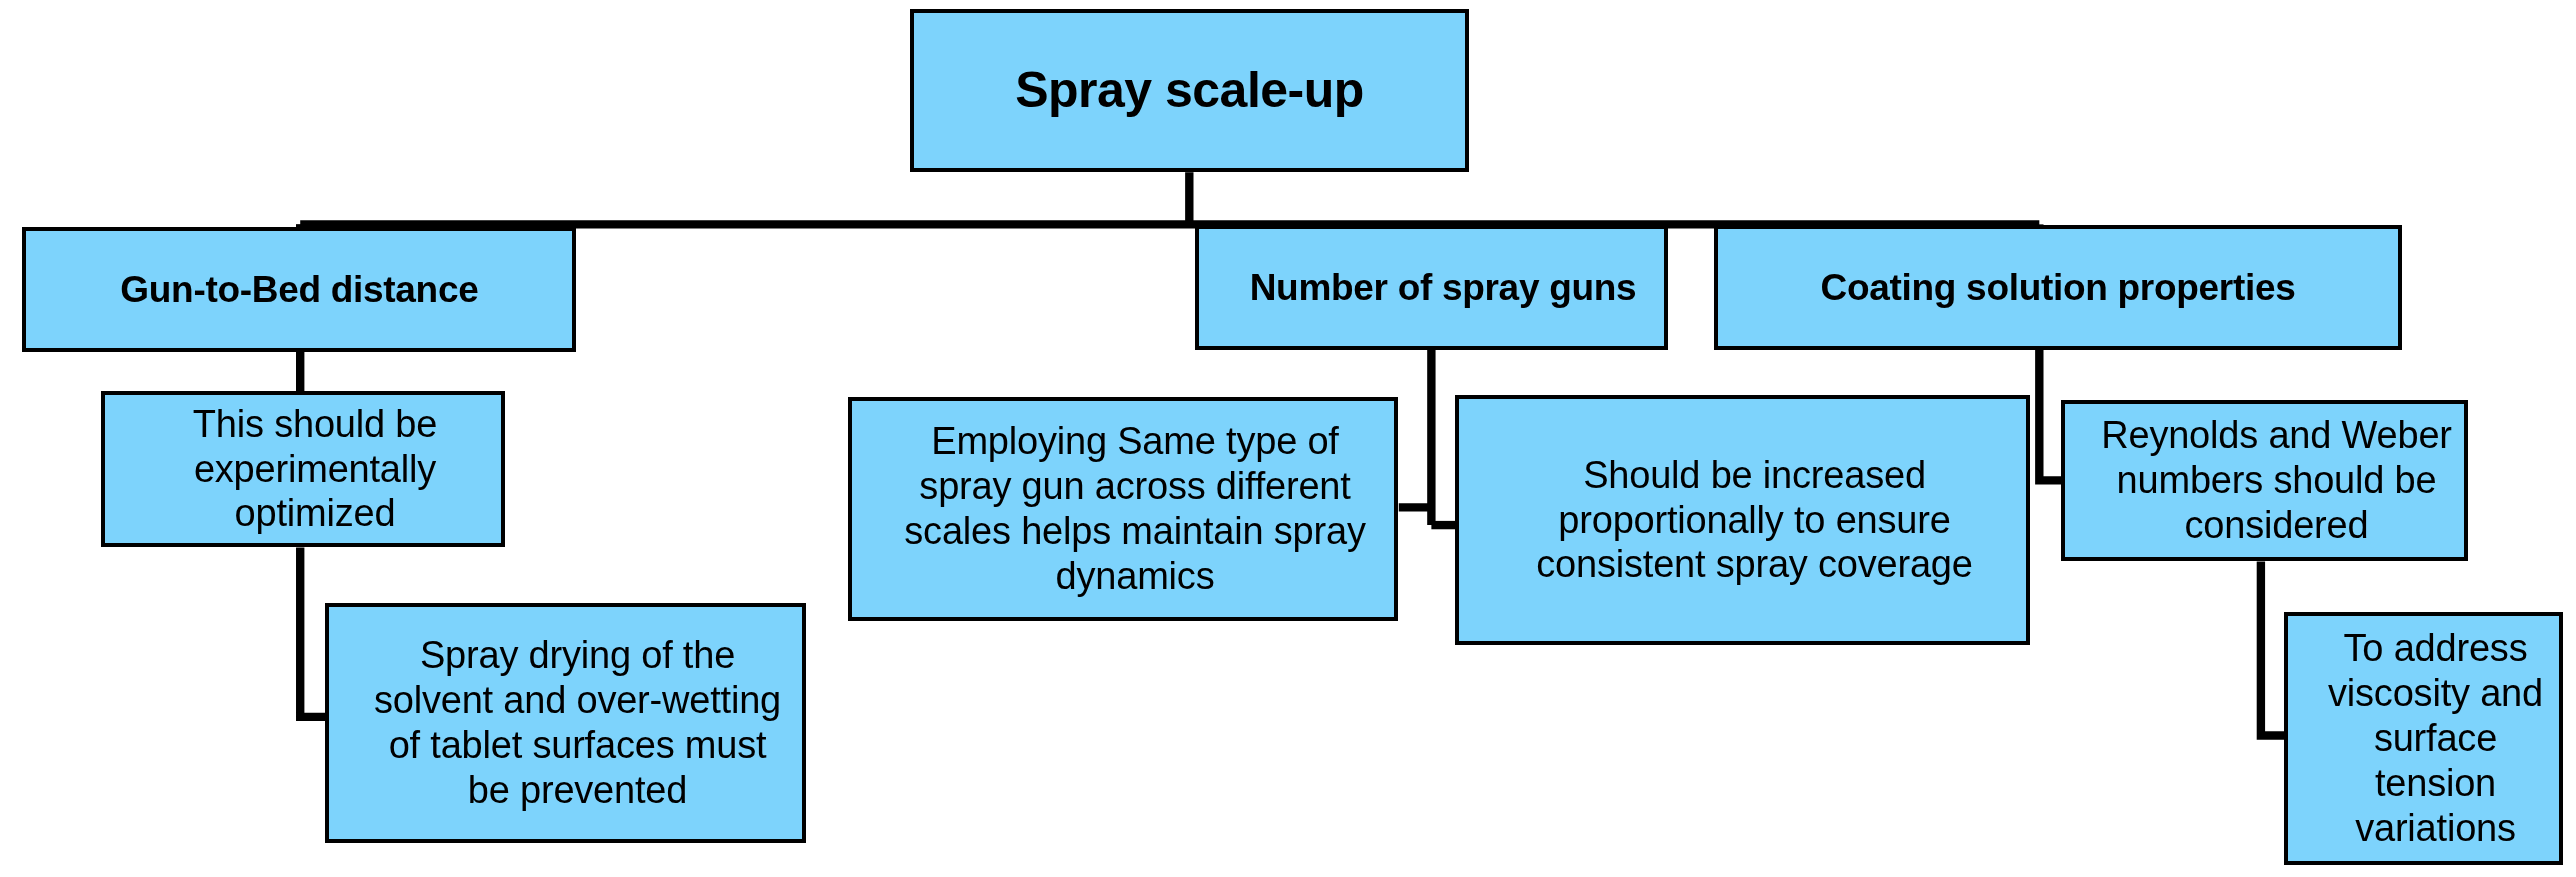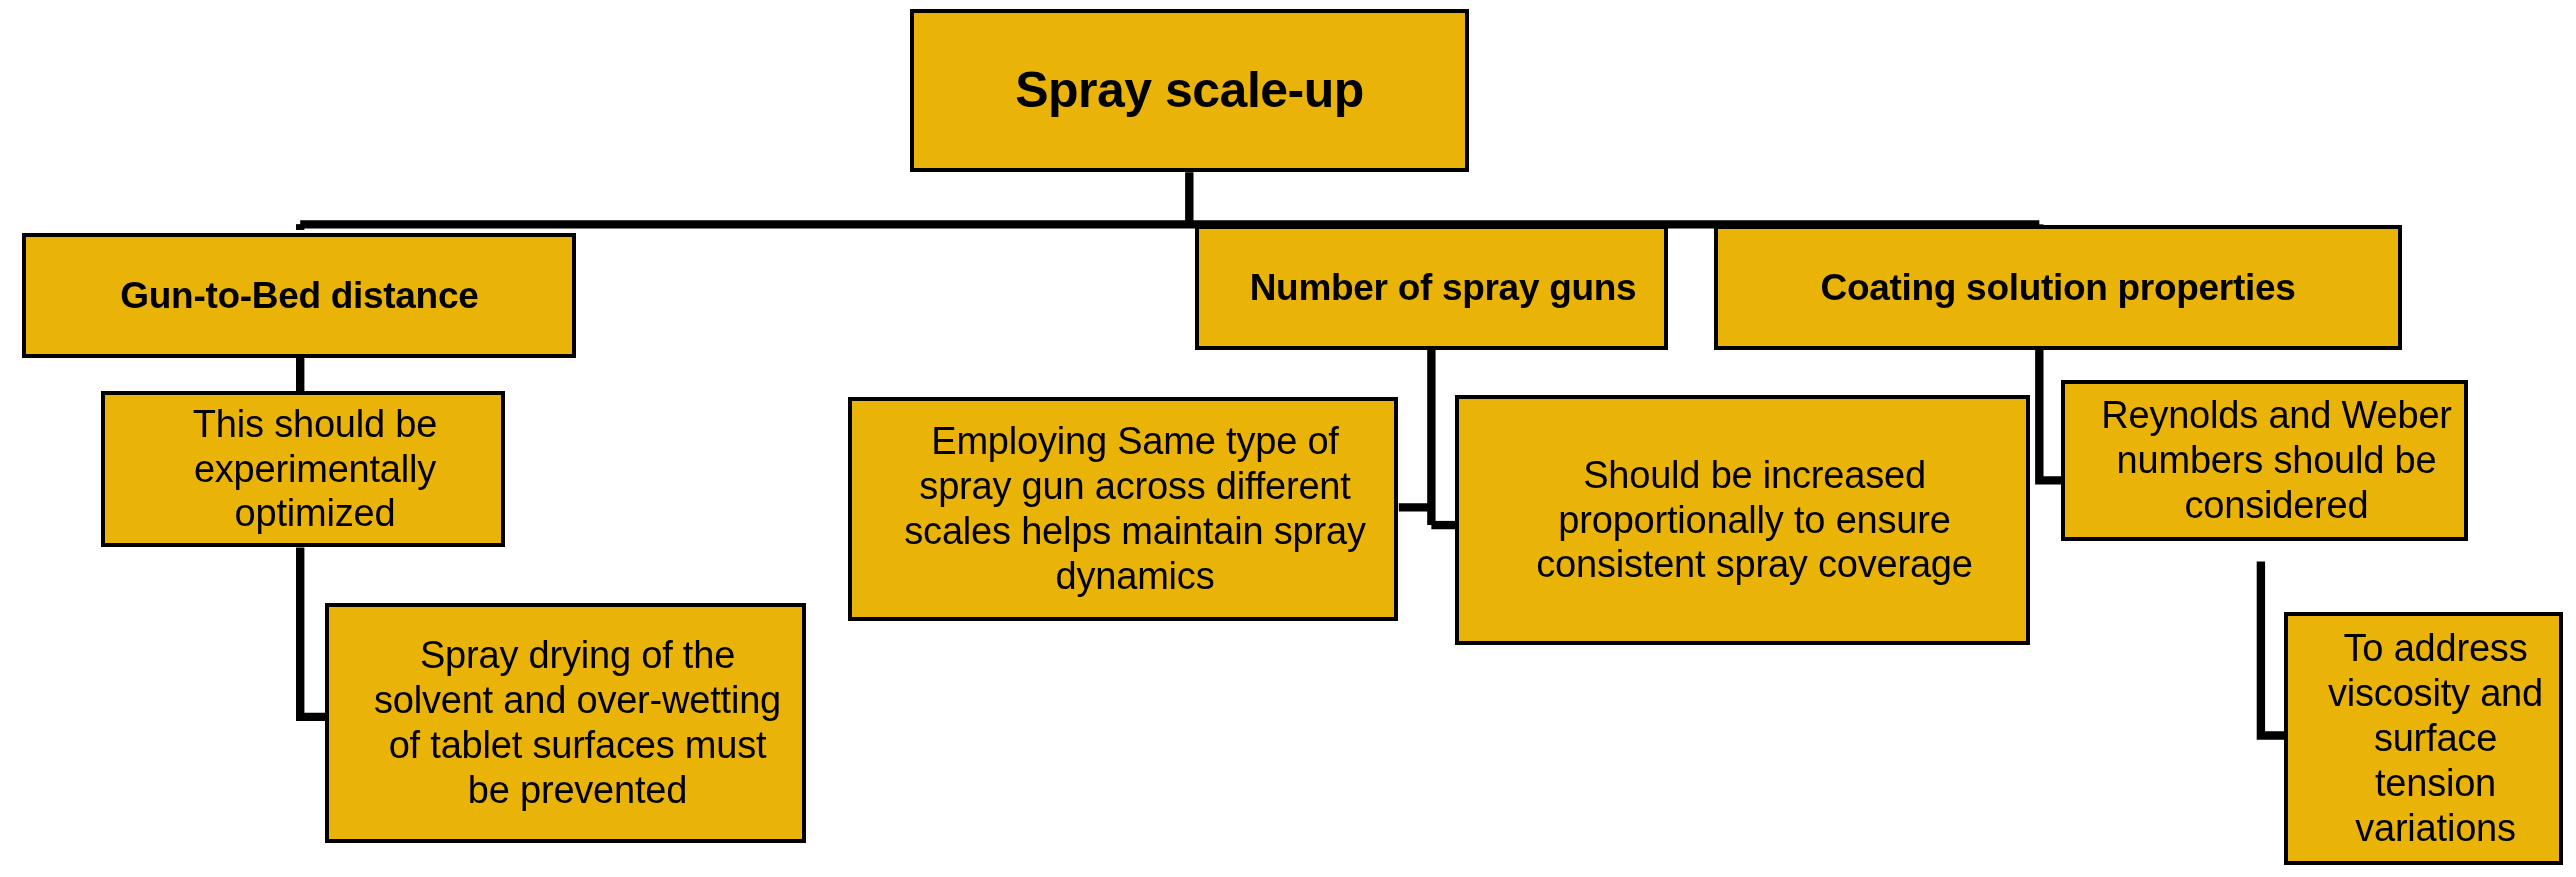--- a/index.html
+++ b/index.html
@@ -19,21 +19,21 @@
     position: absolute;
     left: 0;
     top: 0;
     width: 2576px;
     height: 877px;
     pointer-events: none;
   }
   .node {
     position: absolute;
     box-sizing: border-box;
-    background: #eab308;
+    background: #7dd3fc;
     border: 4.7px solid #000000;
     display: flex;
     align-items: center;
     justify-content: center;
     text-align: center;
     color: #000000;
     line-height: 1.18;
     white-space: pre-line;
     z-index: 2;
   }
@@ -89,21 +89,21 @@
 
       <path d="M 2190 376 L 2190 516 L 2217 516"></path>
       <path d="M 2428 603 L 2428 790 L 2455 790"></path>
     </g>
   </svg>
 
   <div class="node root" style="left:910px; top:9.3px; width:559px; height:163px;">
     <span class="node-text">Spray scale-up</span>
   </div>
 
-  <div class="node level2" style="left:22.4px; top:233px; width:554px; height:125px;">
+  <div class="node level2" style="left:22.4px; top:227px; width:554px; height:125px;">
     <span class="node-text">Gun-to-Bed distance</span>
   </div>
 
   <div class="node level2" style="left:1195px; top:225px; width:473px; height:125px;padding-left:23px;">
     <span class="node-text">Number of spray guns</span>
   </div>
 
   <div class="node level2" style="left:1714px; top:225px; width:688px; height:125px;">
     <span class="node-text">Coating solution properties</span>
   </div>
@@ -127,21 +127,21 @@
 of tablet surfaces must
 be prevented</span>
   </div>
 
   <div class="node leaf" style="left:1455px; top:395px; width:575px; height:250px;">
     <span class="node-text">Should be increased
 proportionally to ensure
 consistent spray coverage</span>
   </div>
 
-  <div class="node leaf" style="left:2061px; top:380px; width:407px; height:161px;">
+  <div class="node leaf" style="left:2061px; top:400px; width:407px; height:161px;">
     <span class="node-text">Reynolds and Weber
 numbers should be
 considered</span>
   </div>
 
   <div class="node leaf" style="left:2284px; top:612px; width:279px; height:253px;">
     <span class="node-text">To address
 viscosity and
 surface
 tension

